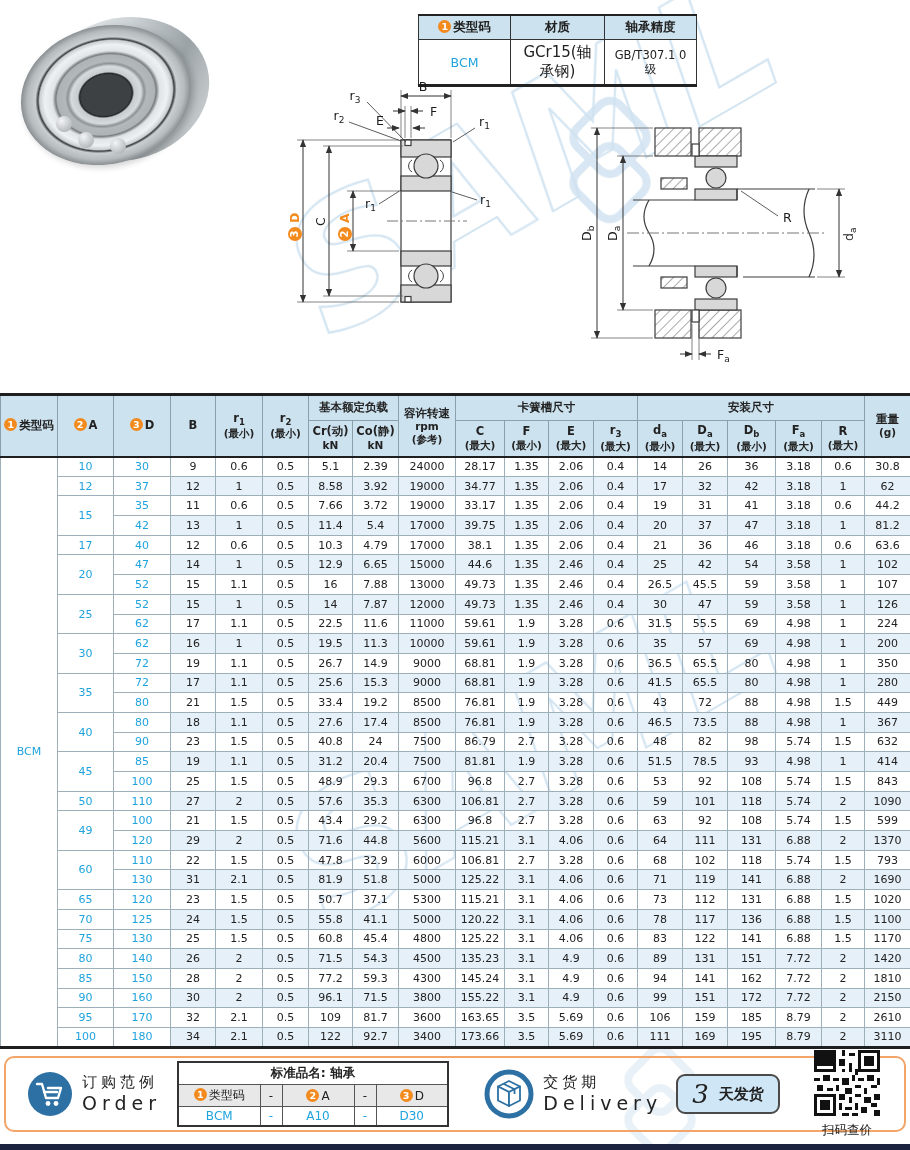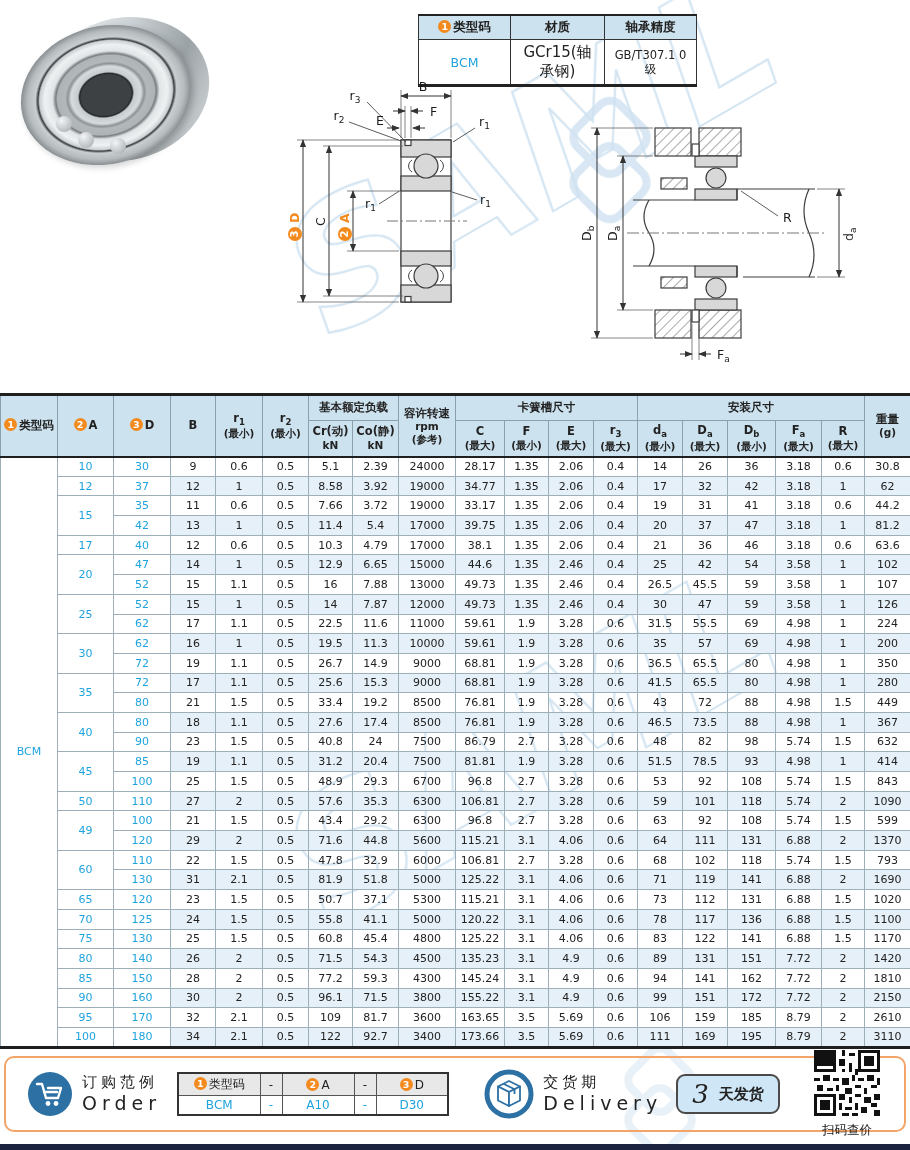--- a/index.html
+++ b/index.html
@@ -930,20 +930,23 @@
     </div>
     <table class="order-table">
       <colgroup>
           <col style="width:82px">
           <col style="width:22px">
           <col style="width:72px">
           <col style="width:22px">
           <col style="width:72px">
         </colgroup>
       <tbody>
+          <tr class="ot-title">
+            <td colspan="5">标准品名: 轴承</td>
+          </tr>
       <tr class="ot-head">
         <td><span class="cnum">1</span><span>类型码</span></td>
         <td>-</td>
         <td><span class="cnum">2</span><span>A</span></td>
         <td>-</td>
         <td><span class="cnum">3</span><span>D</span></td>
       </tr>
       <tr class="ot-vals">
         <td class="cyan">BCM</td>
         <td class="cyan">-</td>

